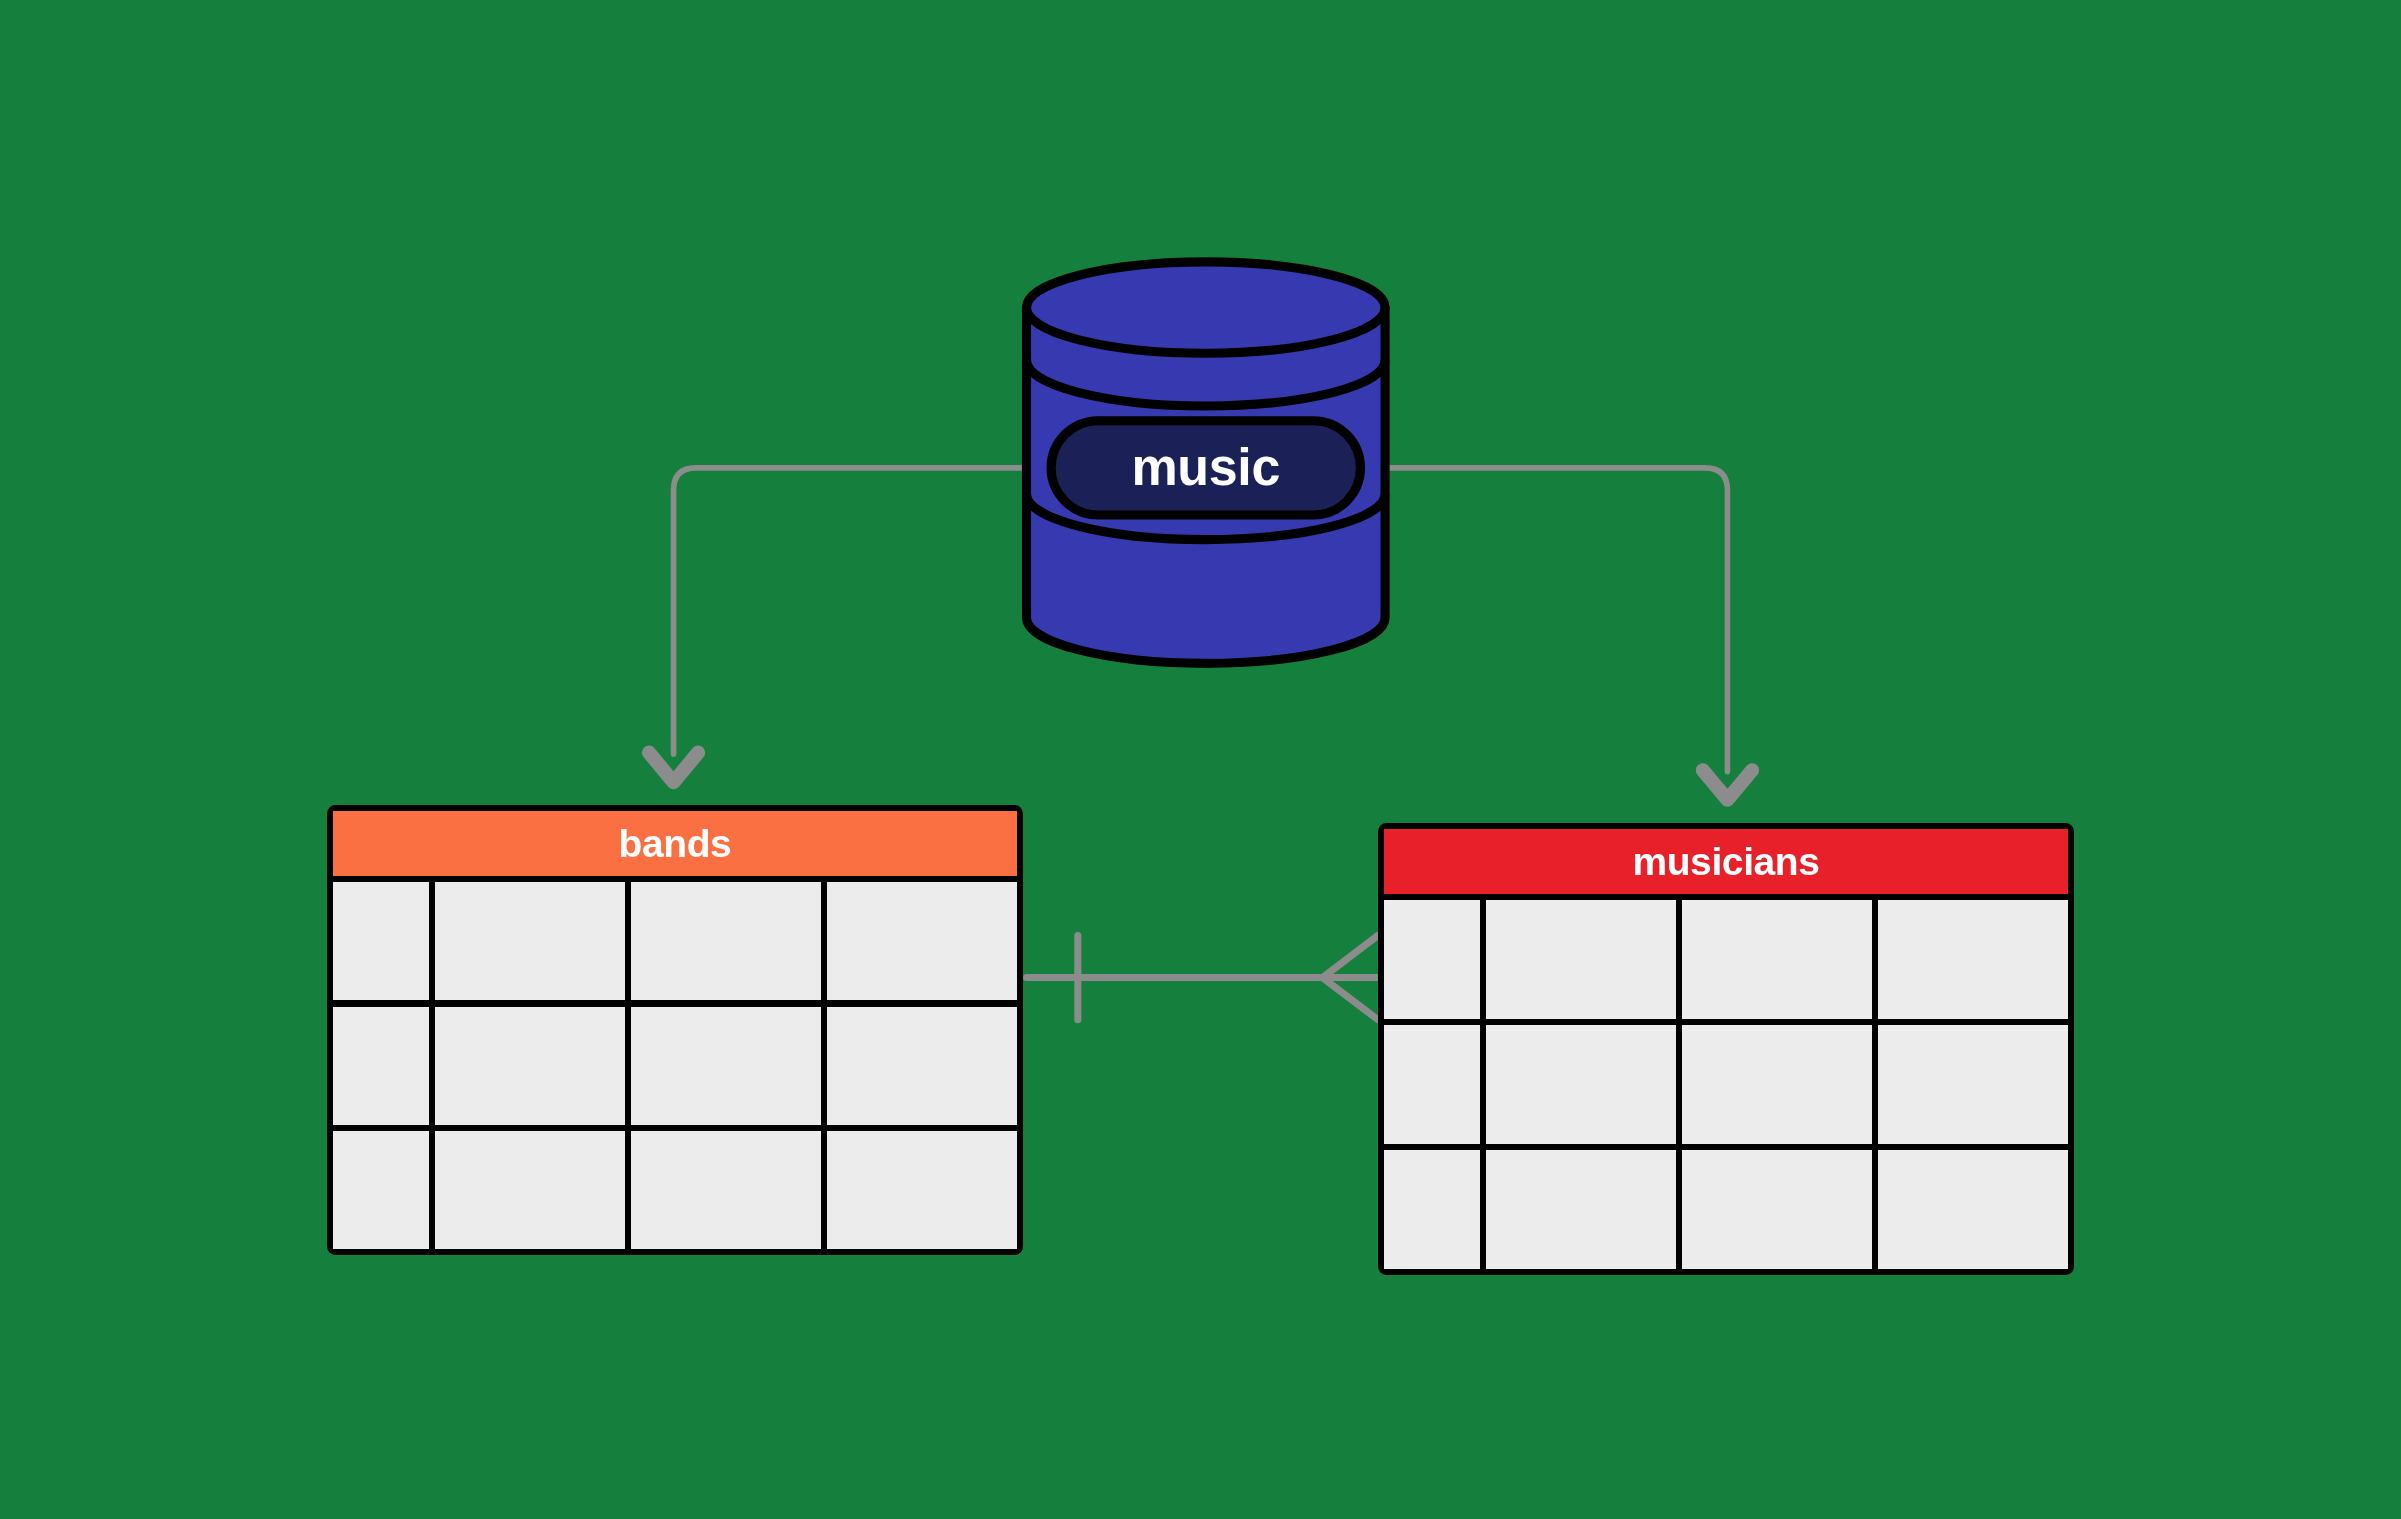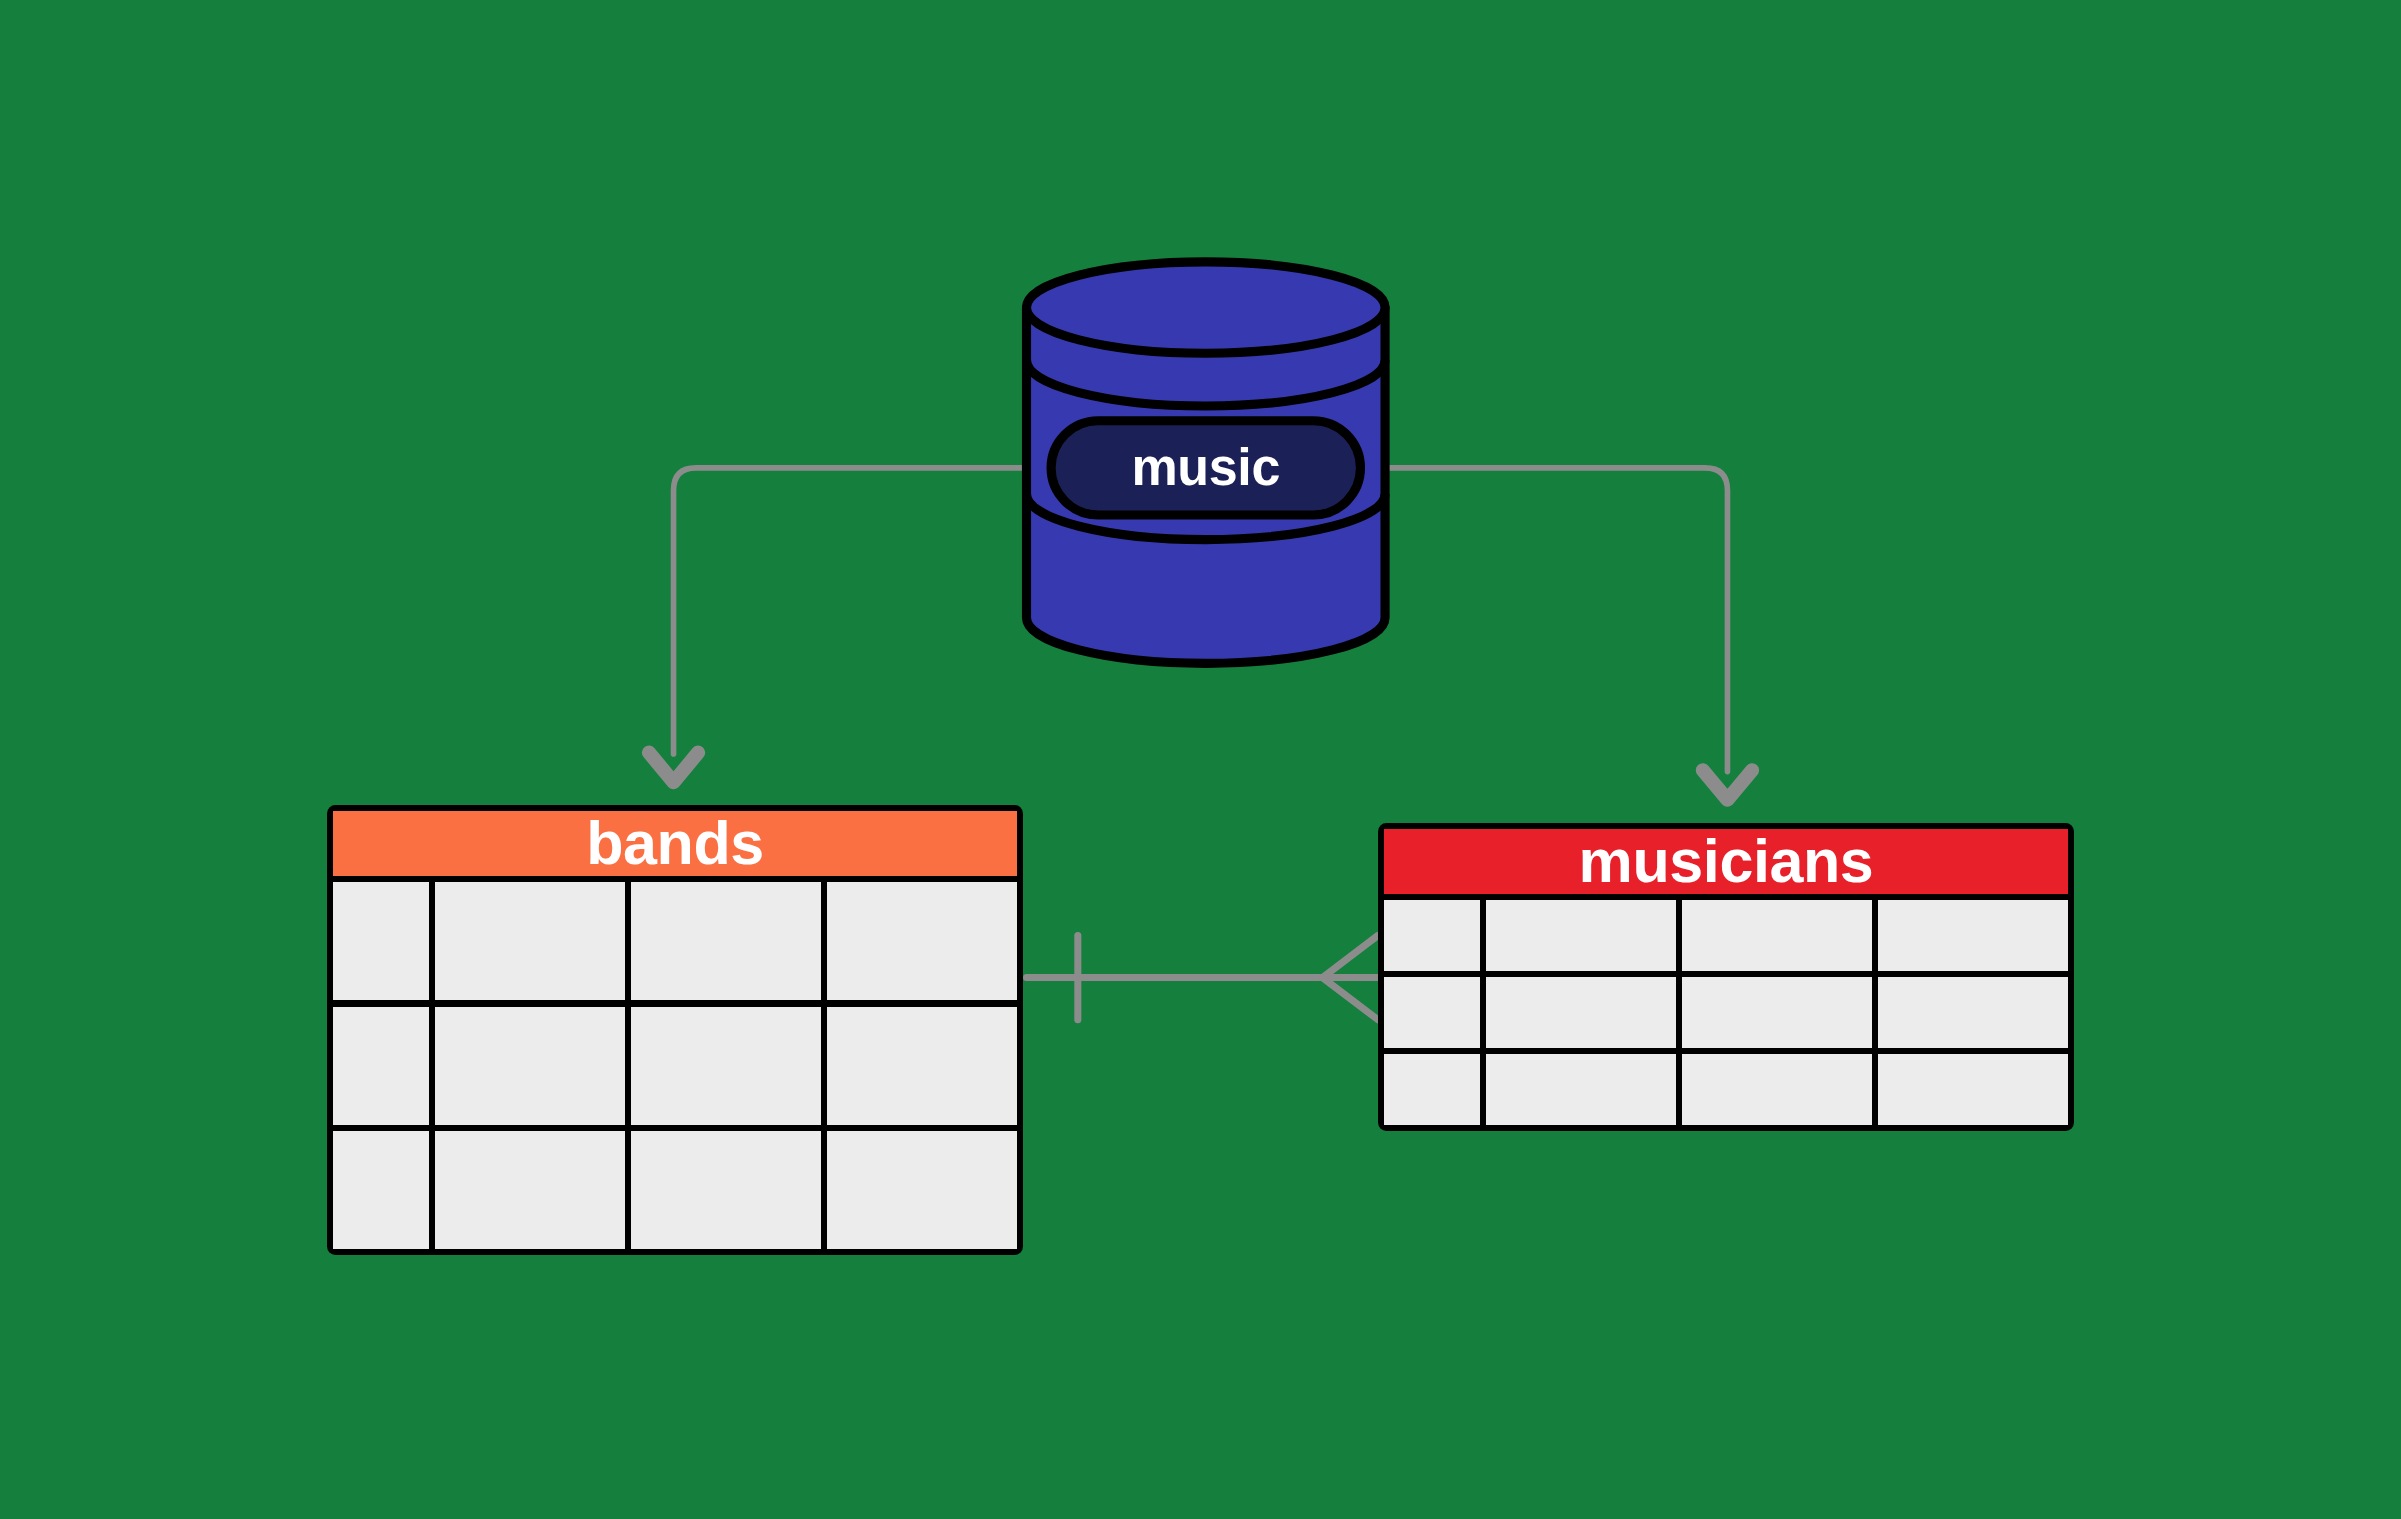--- a/index.html
+++ b/index.html
@@ -46,21 +46,21 @@
   .entity-header {
     height: 65px;
     display: flex;
     align-items: center;
     justify-content: center;
     box-sizing: border-box;
   }
   .entity-title {
     font-family: "Liberation Sans Narrow", "Liberation Sans", "DejaVu Sans", sans-serif;
     font-weight: 700;
-    font-size: 61px;
+    font-size: 39px;
     color: #FFFFFF;
     line-height: 1;
     letter-spacing: -0.4px;
     white-space: nowrap;
   }
   .entity-body {
     flex: 1;
     display: flex;
     flex-direction: column;
     gap: 6.3px;
@@ -141,21 +141,21 @@
       </div>
       <div class="entity-row">
         <div class="entity-cell col-narrow"></div>
         <div class="entity-cell col-wide"></div>
         <div class="entity-cell col-wide"></div>
         <div class="entity-cell col-wide"></div>
       </div>
     </div>
   </div>
 
-  <div class="entity-table" style="left:1378px; top:823px; width:696px; height:308px;">
+  <div class="entity-table" style="left:1378px; top:823px; width:696px; height:452px;">
     <div class="entity-header" style="background:#E8202A;">
       <span class="entity-title">musicians</span>
     </div>
     <div class="entity-body">
       <div class="entity-row">
         <div class="entity-cell col-narrow"></div>
         <div class="entity-cell col-wide"></div>
         <div class="entity-cell col-wide"></div>
         <div class="entity-cell col-wide"></div>
       </div>

